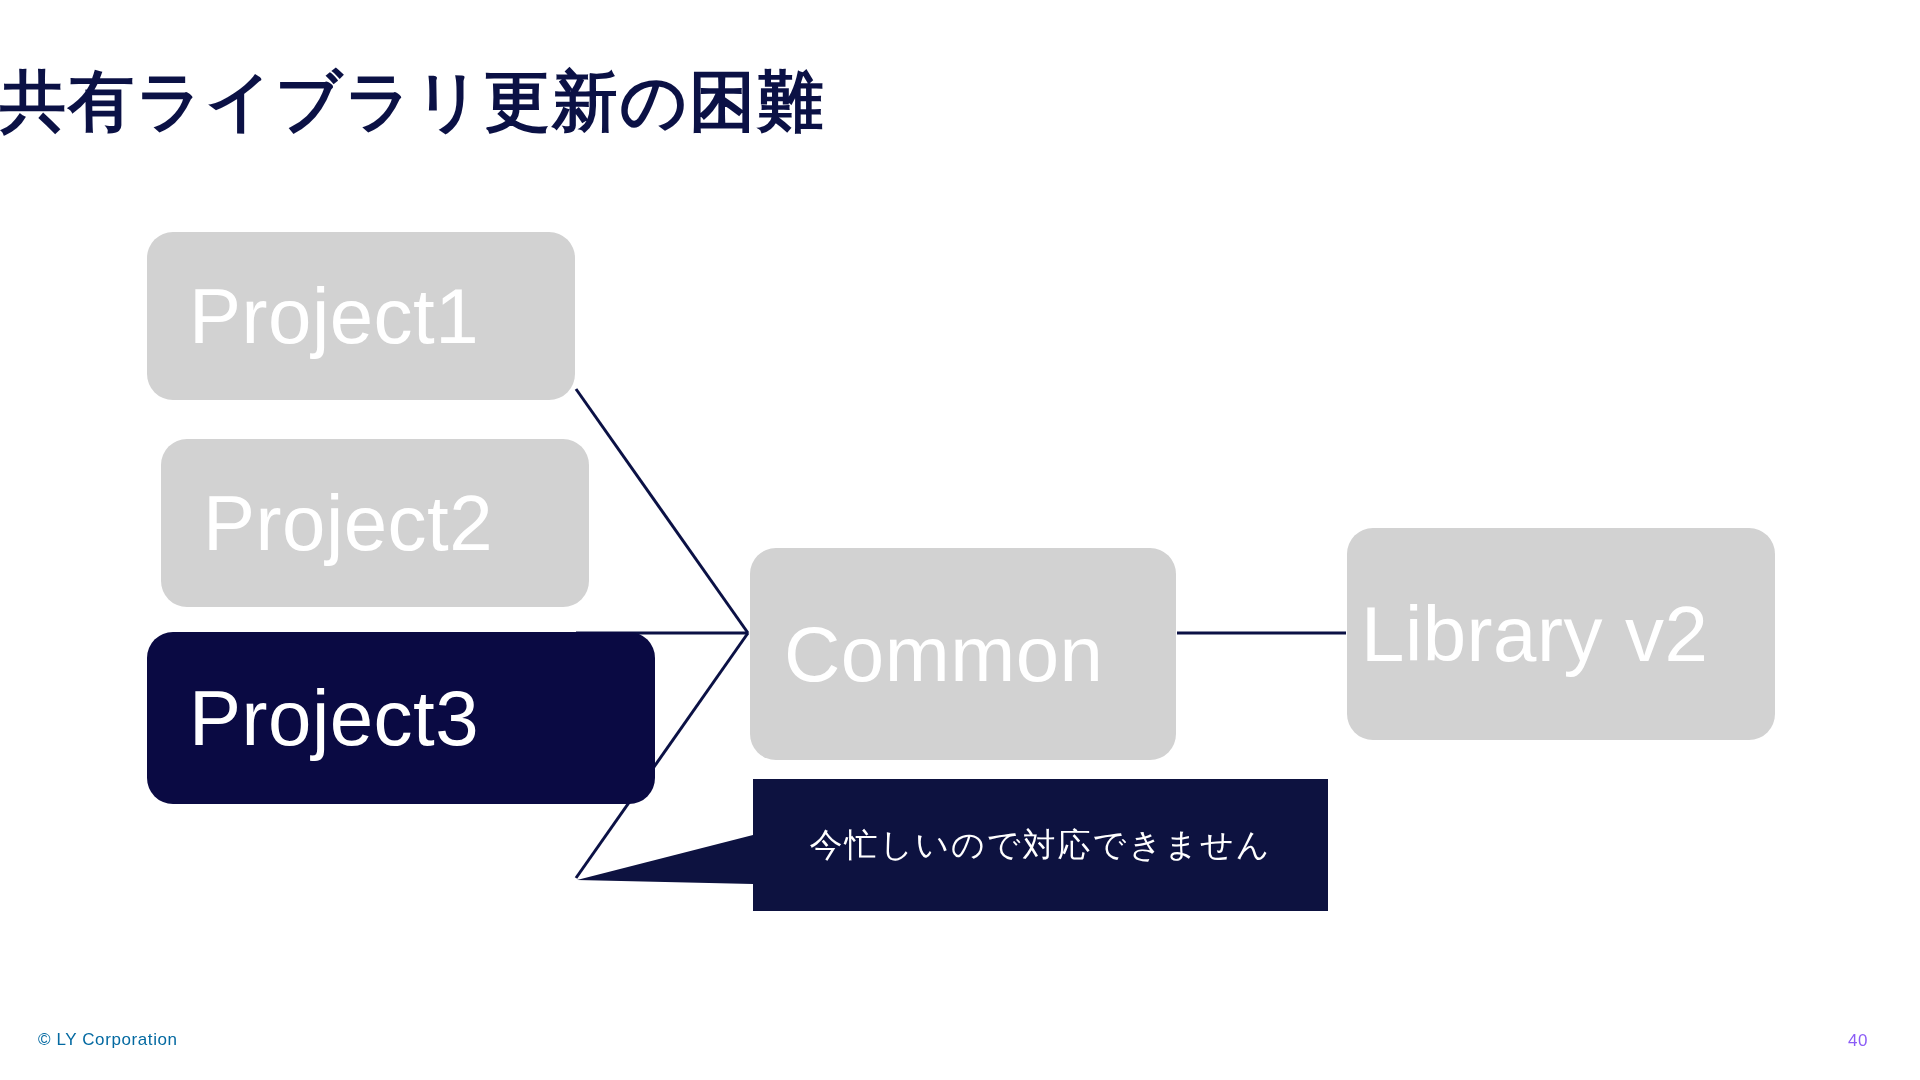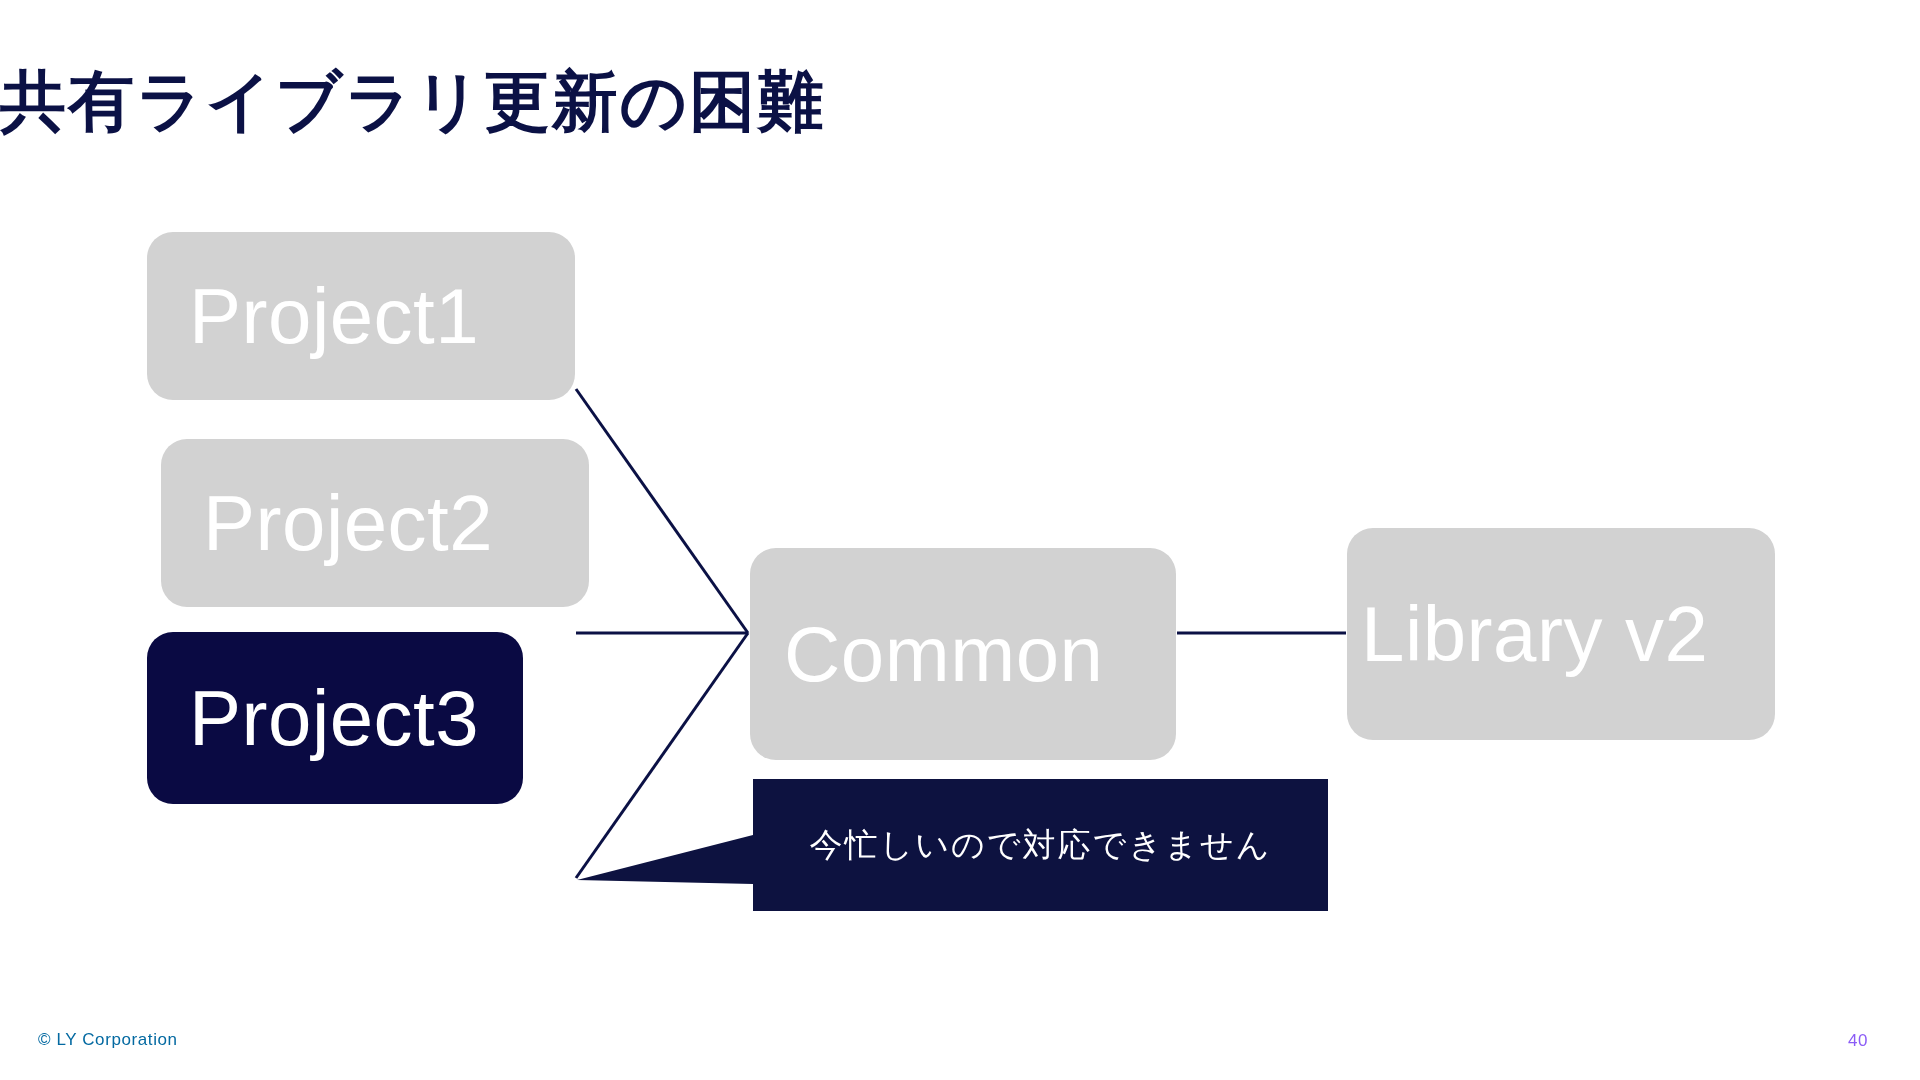--- a/index.html
+++ b/index.html
@@ -61,21 +61,21 @@
     font-weight: 400;
     line-height: 1;
     white-space: nowrap;
     letter-spacing: 0.5px;
   }
   .node.gray  { background: #d2d2d2; }
   .node.navy  { background: #0a0a43; }
 
   #node-project1 { left: 147px; top: 232px; width: 428px; height: 168px; }
   #node-project2 { left: 161px; top: 432px; width: 428px; height: 168px; margin-top: 7px; }
-  #node-project3 { left: 147px; top: 632px; width: 376px; height: 172px; }
+  #node-project3 { left: 147px; top: 632px; width: 508px; height: 172px; }
   #node-common   { left: 750px; top: 548px; width: 426px; height: 212px;
                    padding-left: 34px; }
   #node-library  { left: 1347px; top: 528px; width: 428px; height: 212px;
                    padding-left: 14px; }
 
   
   .callout-bubble {
     position: absolute;
     left: 753px;
     top: 779px;

